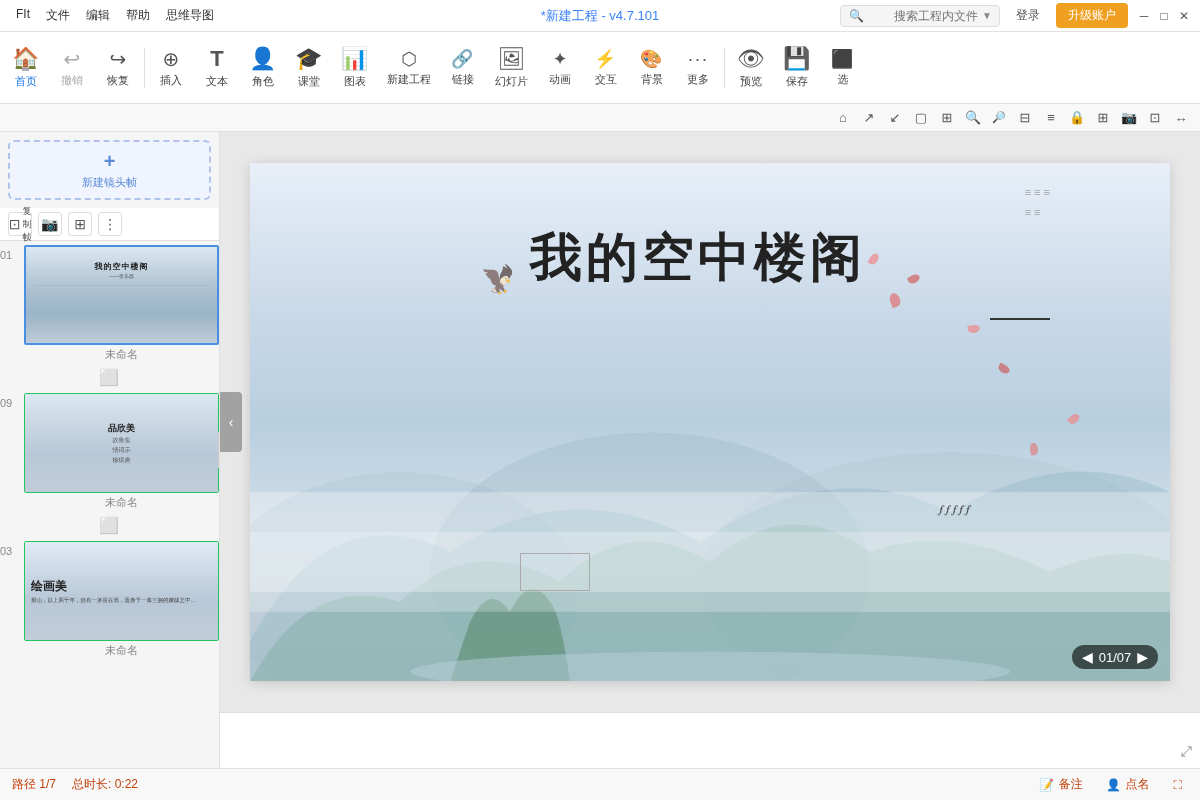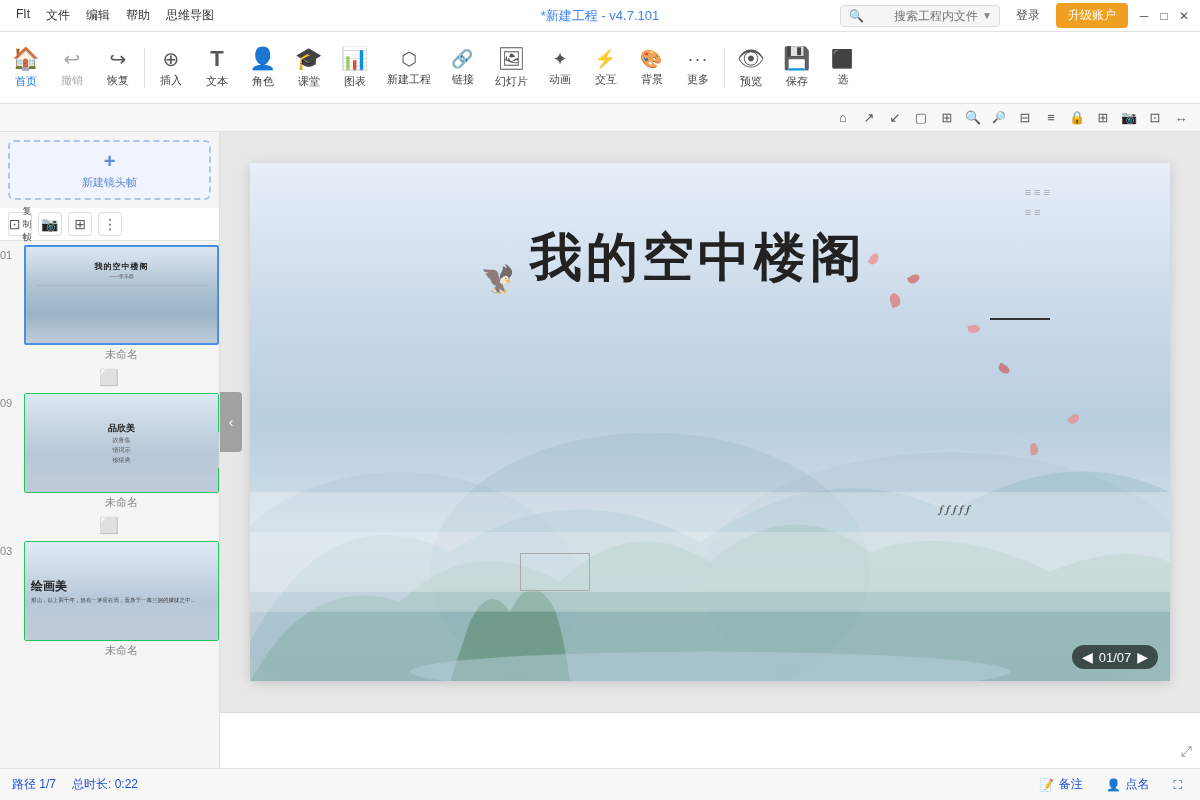--- a/index.html
+++ b/index.html
@@ -245,21 +245,21 @@
     
     #statusbar {
       height: 32px;
       background: #f8f8f8;
       border-top: 1px solid #e0e0e0;
       display: flex;
       align-items: center;
       padding: 0 12px;
       gap: 16px;
       font-size: 12px;
-      color: #1d4ed8;
+      color: #c2410c;
     }
     .status-right { margin-left: auto; display: flex; gap: 12px; align-items: center; }
     .status-btn { display: flex; align-items: center; gap: 4px; cursor: pointer; padding: 2px 6px; border-radius: 3px; }
 
     
     .slide-counter {
       position: absolute;
       bottom: 12px;
       right: 12px;
       background: rgba(0,0,0,0.6);

